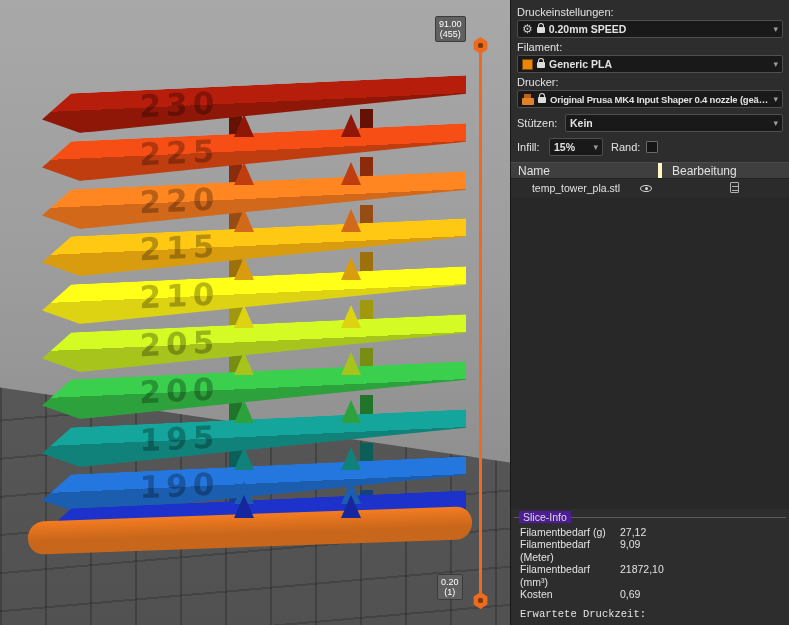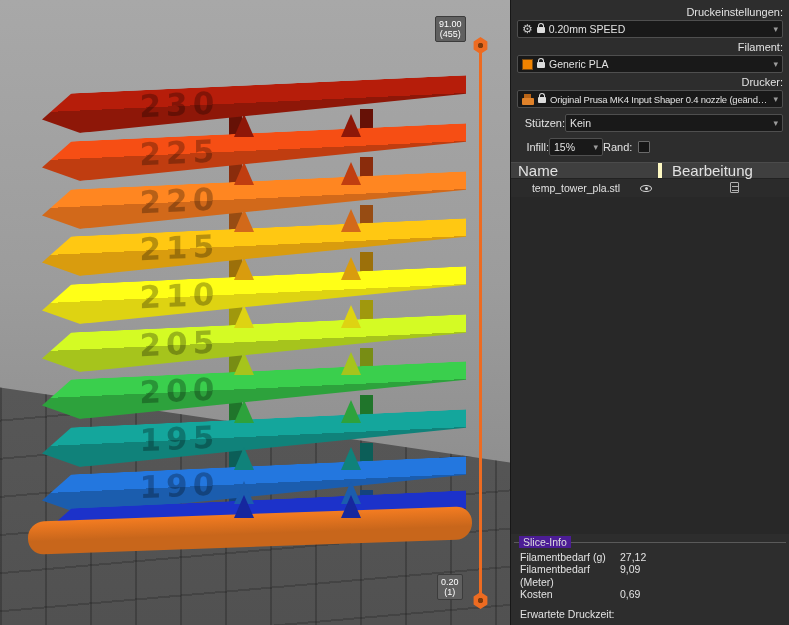--- a/index.html
+++ b/index.html
@@ -36,47 +36,47 @@
   .handle.top{top:37px;}.handle.bottom{top:592px;}
   .slider-tip{position:absolute;z-index:7;background:#606060;border:1px solid #3c3c3c;color:#fff;
         font-size:9px;line-height:10px;text-align:center;padding:2px 3px;border-radius:2px;}
   .tip-top{left:435px;top:16px;}
   .tip-bottom{left:437px;top:574px;}
 
   
   .panel{width:279px;height:625px;background:#2d2d2d;border-left:1px solid #171717;
          display:flex;flex-direction:column;color:#e2e2e2;flex:none;}
   .settings{padding:3px 6px 6px;}
-  .flabel{font-size:11px;margin:3px 0 2px;color:#e2e2e2;text-align:right;}
+  .flabel{font-size:11px;margin:3px 0 2px;color:#e2e2e2;}
   .combo{height:18px;background:#191919;border:1px solid #4f4f4f;border-radius:2px;
          display:flex;align-items:center;gap:4px;padding:0 4px;font-size:10.5px;
          white-space:nowrap;overflow:hidden;}
-  .combo .ctext{overflow:hidden;text-overflow:ellipsis;}
+  .combo .ctext{overflow:hidden;text-overflow:ellipsis;font-weight:bold;}
   .combo.small-text .ctext{font-size:9.5px;letter-spacing:-0.2px;}
   .chev{margin-left:auto;color:#9c9c9c;font-size:9px;flex:none;}
   .gear{color:#c9c9c9;font-size:12px;line-height:12px;flex:none;}
   .lock{width:8px;height:6px;background:#dcdcdc;border-radius:1px;position:relative;
         display:inline-block;margin-top:2px;flex:none;}
   .lock::before{content:"";position:absolute;left:1px;top:-4px;width:4px;height:4px;
         border:1.5px solid #dcdcdc;border-bottom:none;border-radius:3px 3px 0 0;}
   .swatch{width:11px;height:11px;border:1px solid #7a4a10;flex:none;}
   .printeric{width:12px;height:7px;background:#e0822a;border-radius:1px;position:relative;
         margin-top:4px;flex:none;}
   .printeric::before{content:"";position:absolute;top:-4px;left:2px;width:7px;height:4px;background:#b86417;}
   .row-inline{display:flex;align-items:center;margin-top:6px;font-size:11px;}
   .row-inline .flabel{margin:0;}
   .sup-label{width:48px;flex:none;}
   .inf-label{width:32px;flex:none;}
   .combo.grow{flex:1;}
   .combo.narrow{width:54px;flex:none;}
-  .rand-label{margin-left:16px;}
+  .rand-label{margin-left:16px;padding-left:8px;}
   .checkbox{width:12px;height:12px;background:#161616;border:1px solid #6a6a6a;border-radius:1px;
         margin-left:6px;flex:none;}
 
-  .tbl-head{display:flex;height:17px;background:#3f3f3f;font-size:15px;align-items:center;
+  .tbl-head{display:flex;height:17px;background:#3f3f3f;font-size:12px;align-items:center;
         border-top:1px solid #4b4b4b;border-bottom:1px solid #222;}
   .th-name{flex:1;padding-left:7px;}
   .th-edit{width:131px;flex:none;border-left:4px solid #fef9c3;padding-left:10px;height:100%;
         display:flex;align-items:center;}
   .tbl-row{display:flex;height:18px;align-items:center;font-size:10.5px;background:#2b2b2b;text-align:center;}
   .td-name{flex:1;padding-left:7px;overflow:hidden;white-space:nowrap;}
   .td-eye{width:24px;flex:none;display:flex;justify-content:center;}
   .td-edit{width:131px;flex:none;padding-left:22px;}
   .eye{width:12px;height:12px;position:relative;display:inline-block;}
   .eye::before{content:"";position:absolute;left:0;top:2.5px;width:10px;height:5px;
@@ -88,21 +88,21 @@
   .editic::after{content:"";position:absolute;left:1px;top:7px;width:6px;height:1px;background:#b0b0b0;}
   .editic::before{content:"";position:absolute;left:1px;top:3px;width:6px;height:1px;background:#b0b0b0;}
 
   .obj-list{flex:1;background:#282828;}
 
   .slice-info{position:relative;border-top:1px solid #5a5a5a;margin:8px 3px 0;
         padding:8px 6px 5px;font-size:10.5px;}
   .slice-title{position:absolute;top:-7px;left:5px;background:#4c1d95;padding:0 4px;color:#ddd;}
   .si-row{display:flex;line-height:12.5px;}
   .si-label{width:100px;flex:none;}
-  .si-time-title{margin-top:7px;line-height:12.5px;}
+  .si-time-title{margin-top:7px;line-height:12.5px;font-family:Liberation Mono, monospace;}
 </style>
 </head>
 <body>
 
 <div class="app">
 
   <div class="viewport">
     <div class="wall"></div>
     <div class="bed"></div>
     <div class="tower">
@@ -257,20 +257,24 @@
       <div>
           <div class="si-row">
             <span class="si-label">Filamentbedarf (g)</span>
             <span class="si-val">27,12</span>
           </div>
           <div class="si-row">
             <span class="si-label">Filamentbedarf (Meter)</span>
             <span class="si-val">9,09</span>
           </div>
           <div class="si-row">
+            <span class="si-label">Filamentbedarf (mm³)</span>
+            <span class="si-val">21872,10</span>
+          </div>
+          <div class="si-row">
             <span class="si-label">Kosten</span>
             <span class="si-val">0,69</span>
           </div>
         </div>
       <div class="si-time-title">Erwartete Druckzeit:</div>
     </div>
   </div>
 </div>
 
 </body></html>

